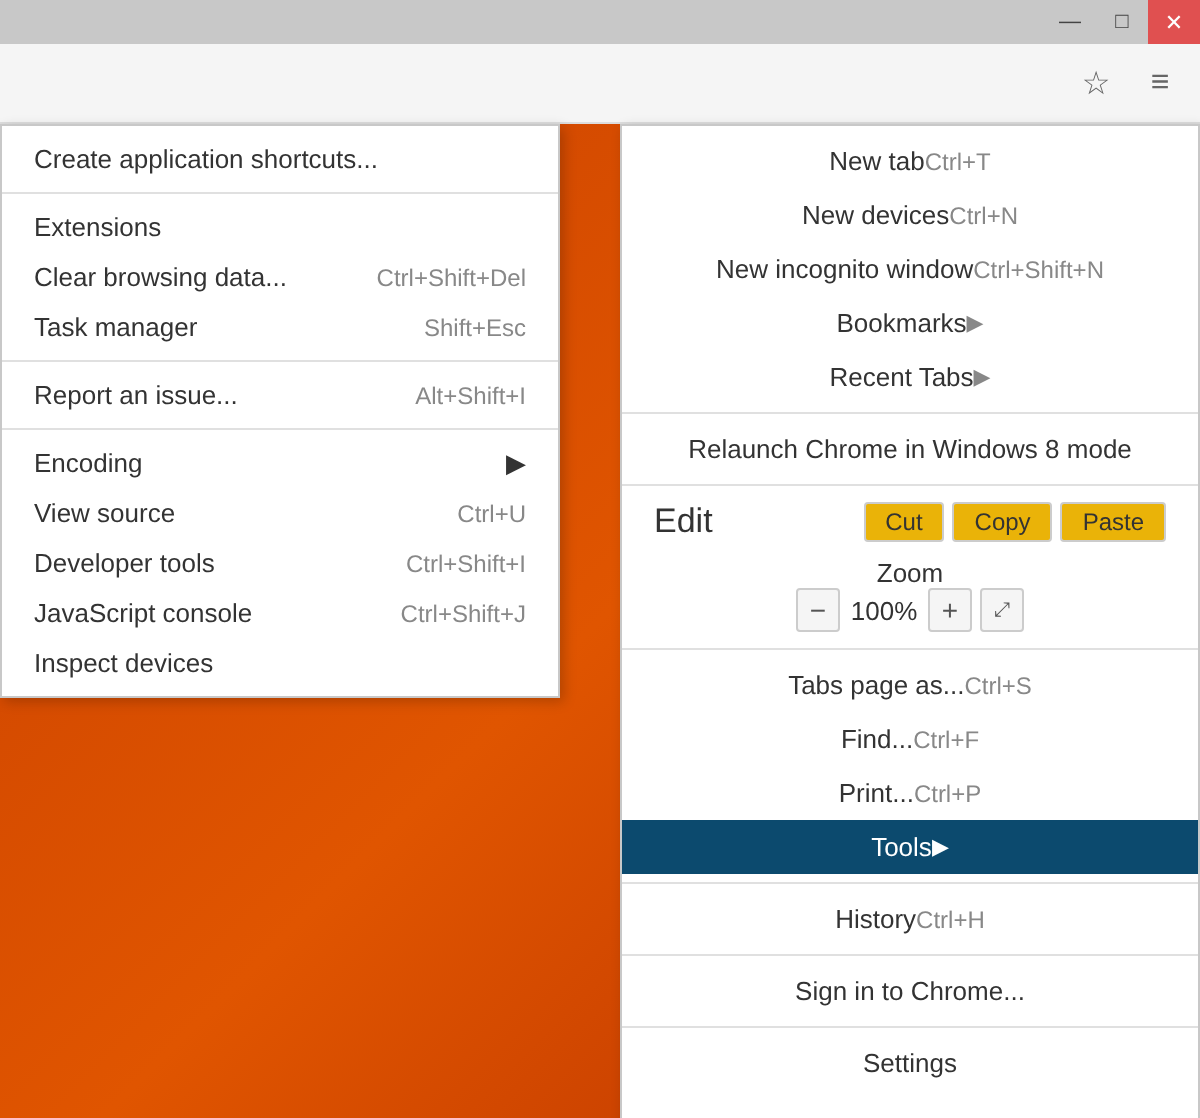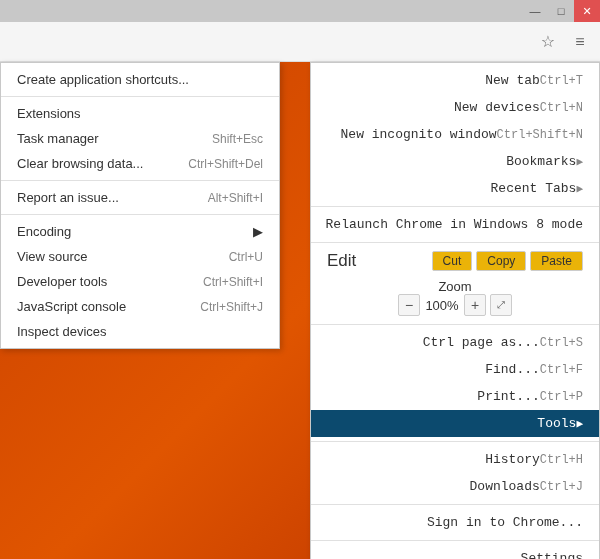--- a/index.html
+++ b/index.html
@@ -133,26 +133,25 @@
       background: white;
       border: 1px solid #c8c8c8;
       box-shadow: 2px 2px 6px rgba(0,0,0,0.2);
       z-index: 101;
       padding: 4px 0;
     }
     .menu-item {
       padding: 6px 16px;
       display: flex;
       align-items: center;
-      justify-content: flex-end;
+      justify-content: center;
       cursor: pointer;
       color: #333;
       white-space: nowrap;
       position: relative;
-      font-family: Liberation Mono, monospace;
     }
     .menu-item.highlighted {
       background: #0c4a6e;
       color: white;
     }
     .menu-item .shortcut {
       color: #888;
       font-size: 12px;
     }
     .menu-item .arrow {
@@ -289,26 +288,26 @@
 
 <div class="left-submenu">
   <div class="left-submenu-item">
     <span>Create application shortcuts...</span>
   </div>
   <div class="submenu-divider"></div>
   <div class="left-submenu-item">
     <span>Extensions</span>
   </div>
   <div class="left-submenu-item">
+    <span>Clear browsing data...</span>
+    <span class="shortcut">Ctrl+Shift+Del</span>
+  </div>
+  <div class="left-submenu-item">
     <span>Task manager</span>
     <span class="shortcut">Shift+Esc</span>
-  </div>
-  <div class="left-submenu-item">
-    <span>Clear browsing data...</span>
-    <span class="shortcut">Ctrl+Shift+Del</span>
   </div>
   <div class="submenu-divider"></div>
   <div class="left-submenu-item">
     <span>Report an issue...</span>
     <span class="shortcut">Alt+Shift+I</span>
   </div>
   <div class="submenu-divider"></div>
   <div class="left-submenu-item">
     <span>Encoding</span>
     <span class="arrow">▶</span>
@@ -377,21 +376,21 @@
     <div class="zoom-controls">
       <div class="zoom-btn">−</div>
       <span class="zoom-value">100%</span>
       <div class="zoom-btn">+</div>
       <div class="fullscreen-btn">⤢</div>
     </div>
   </div>
   <div class="menu-divider"></div>
 
   <div class="menu-item">
-    <span>Ctrl page as...</span>
+    <span>Tabs page as...</span>
     <span class="shortcut">Ctrl+S</span>
   </div>
 
   <div class="menu-item">
     <span>Find...</span>
     <span class="shortcut">Ctrl+F</span>
   </div>
 
   <div class="menu-item">
     <span>Print...</span>
@@ -402,24 +401,20 @@
     <span>Tools</span>
     <span class="arrow">▶</span>
   </div>
   <div class="menu-divider"></div>
 
   <div class="menu-item">
     <span>History</span>
     <span class="shortcut">Ctrl+H</span>
   </div>
 
-  <div class="menu-item">
-    <span>Downloads</span>
-    <span class="shortcut">Ctrl+J</span>
-  </div>
   <div class="menu-divider"></div>
 
   <div class="menu-item">
     <span>Sign in to Chrome...</span>
   </div>
   <div class="menu-divider"></div>
 
   <div class="menu-item">
     <span>Settings</span>
   </div>

